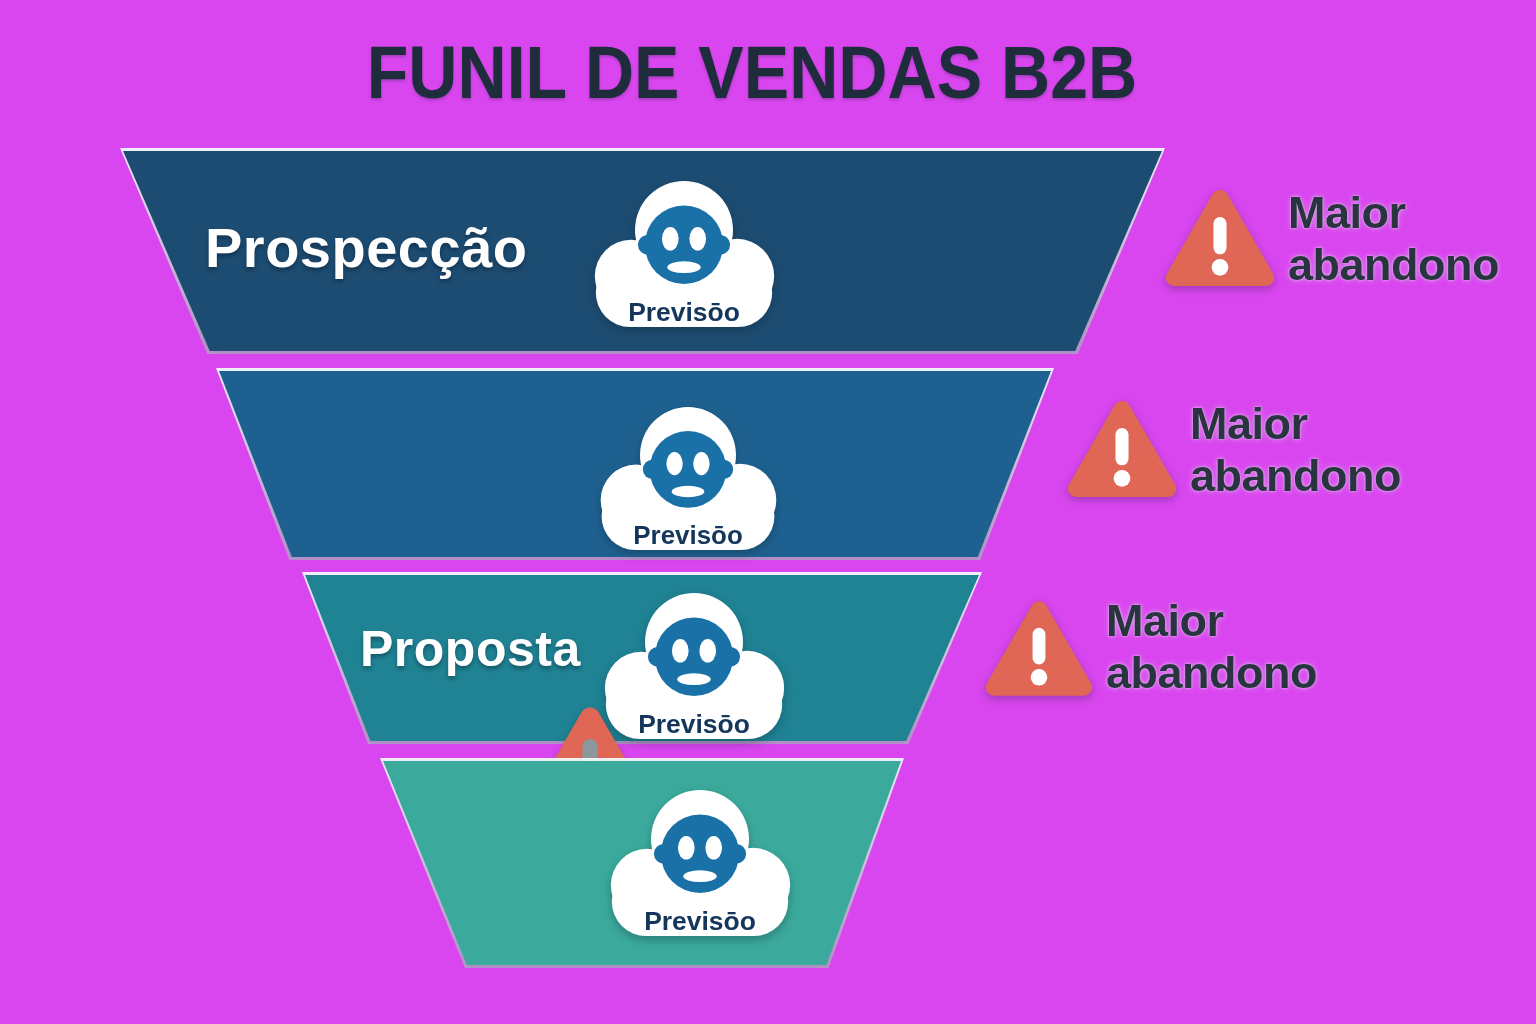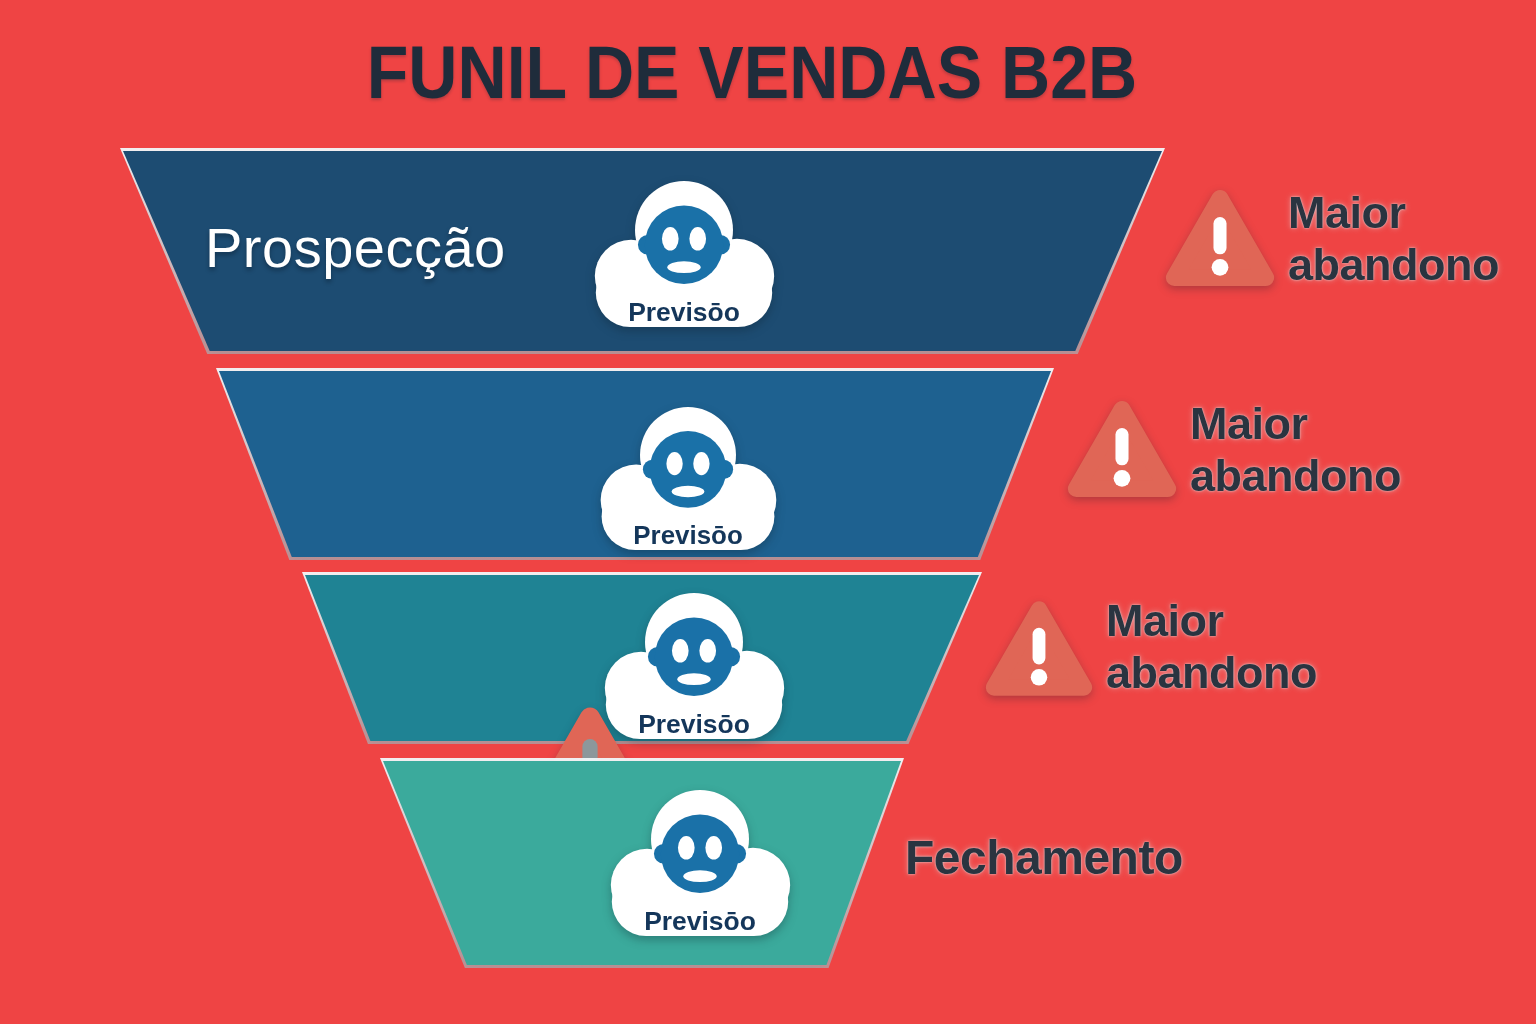--- a/index.html
+++ b/index.html
@@ -1,18 +1,18 @@
 <!DOCTYPE html>
 <html><head>
 <meta charset="utf-8">
 <style>
   html,body{margin:0;padding:0;background:#4D6A71;}
   .canvas{
     position:relative;width:1536px;height:1024px;overflow:hidden;
-    background:#ef4444;
+    background:#d946ef;
     font-family:"Liberation Sans", sans-serif;
   }
   
   .title{
     position:absolute;left:0;top:30px;width:1504px;text-align:center;
     font-size:74px;font-weight:800;letter-spacing:0px;color:#1F2C3B;
     transform:scaleX(.92);
     text-shadow:0 2px 3px rgba(20,35,50,.25);
     white-space:nowrap;
   }
@@ -30,21 +30,21 @@
   .s3o{left:302px;top:572px;width:680px;height:172px;
        background:linear-gradient(180deg,rgba(242,248,250,.95),rgba(200,216,220,.55));
        clip-path:polygon(0 0,100% 0,89.2% 100%,9.7% 100%);}
   .s3i{background:#1F8394;clip-path:polygon(0 0,100% 0,89.2% 100%,9.7% 100%);}
   .s4o{left:380px;top:758px;width:524px;height:210px;
        background:linear-gradient(180deg,rgba(242,248,250,.95),rgba(200,216,220,.55));
        clip-path:polygon(0 0,100% 0,85.6% 100%,16.2% 100%);}
   .s4i{background:#3BAA9C;clip-path:polygon(0 0,100% 0,85.6% 100%,16.2% 100%);}
   
   .stage-label{
-    position:absolute;color:#FFFFFF;font-weight:400;line-height:1.05;
+    position:absolute;color:#FFFFFF;font-weight:700;line-height:1.05;
     text-shadow:0 3px 4px rgba(5,15,30,.38);white-space:nowrap;letter-spacing:.5px;
   }
   .l1{left:205px;top:219px;font-size:56px;}
   .l2{left:280px;top:435px;font-size:52px;}
   .l3{left:360px;top:623px;font-size:50px;}
   .l4{left:443px;top:838px;font-size:48px;}
   
   .cloud{position:absolute;filter:drop-shadow(0 4px 5px rgba(10,25,38,.3));}
   .c1{left:586px;top:176px;width:196px;height:157px;}
   .c2{left:592px;top:402px;width:192px;height:154px;}
@@ -122,20 +122,21 @@
     <div class="stage-fill s2i"></div>
   </div>
   <svg class="cloud c2" viewBox="0 0 200 160">
     <use href="#cloud-shape" xlink:href="#cloud-shape"></use>
     <text x="100" y="148" class="cloud-text">Previsōo</text>
   </svg>
 
   <div class="stage s3o">
     <div class="stage-fill s3i"></div>
   </div>
+  <div class="stage-label l3">Proposta</div>
   <svg class="cloud c3" viewBox="0 0 200 160">
     <use href="#cloud-shape" xlink:href="#cloud-shape"></use>
     <text x="100" y="148" class="cloud-text">Previsōo</text>
   </svg>
 
   <svg class="warn warn-overlap" viewBox="0 0 120 112">
     <use href="#warn-shape" xlink:href="#warn-shape"></use>
   </svg>
 
   <div class="stage s4o">
@@ -160,15 +161,14 @@
     <div class="ann-text">Maior abandono</div>
   </div>
 
   <div class="annotation a3">
     <svg class="tri" width="110" height="110" viewBox="0 0 120 112">
       <use href="#warn-shape" xlink:href="#warn-shape"></use>
     </svg>
     <div class="ann-text">Maior abandono</div>
   </div>
 
-  <div class="fechamento">Fechamento</div>
 
 </div>
 
 </body></html>

